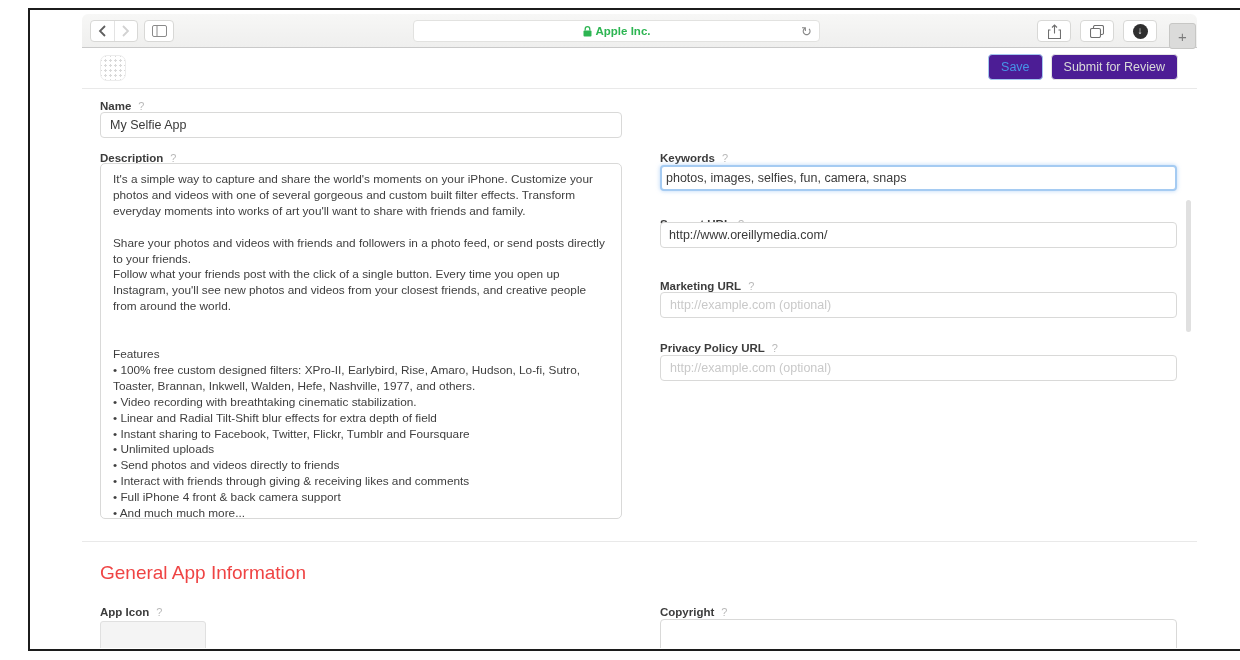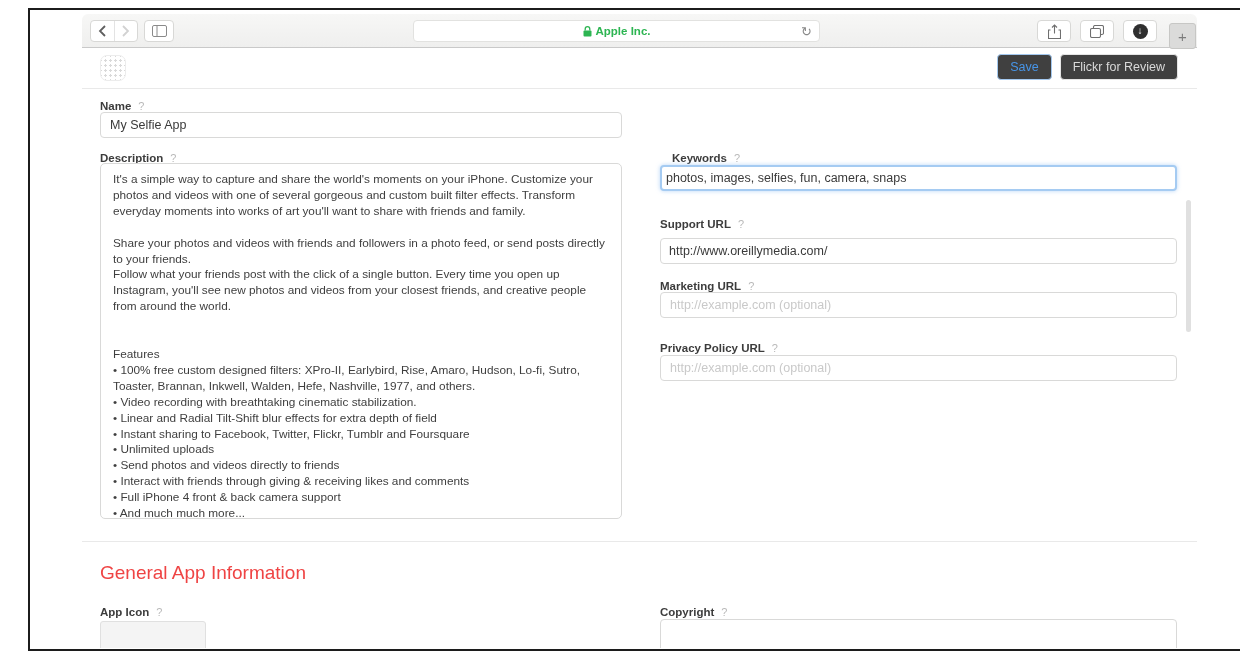--- a/index.html
+++ b/index.html
@@ -36,21 +36,21 @@
   
   .app-header { position:absolute; left:0; top:34px; width:100%; height:41px; border-bottom:1px solid #e9e9e9; }
   .app-icon { position:absolute; left:18px; top:7px; width:26px; height:26px; border-radius:7px;
               border:1px solid #ececec;
               background-image:radial-gradient(#d9d9d9 1px, transparent 1.2px);
               background-size:5px 5px; background-position:2px 2px; }
   .app-title { position:absolute; left:56px; top:10px; font-size:17px; color:#3e3e3e; }
   .app-title b { font-weight:700; color:#333; }
   .app-title .ver { color:#919191; font-weight:300; margin-left:6px; }
   .header-actions { position:absolute; right:19px; top:6px; display:flex; gap:8px; }
-  .btn { font-size:12.5px; padding:5px 12px; border-radius:4px; background:#404040; }
+  .btn { font-size:12.5px; padding:5px 12px; border-radius:4px; background:#4c1d95; }
   .btn-save { color:#4795e8; border:1px solid #a3c8ef; }
   .btn-submit { color:#d9d9d9; border:1px solid #e5e5e5; }
 
   
   .field-label { position:absolute; font-size:11.5px; font-weight:700; color:#3c3c3c; }
   .help { color:#b9b9b9; font-weight:400; font-size:11px; margin-left:7px; }
   .tinput { position:absolute; height:26px; border:1px solid #d9d9d8; border-radius:4px;
             padding:0 9px; font-size:12.5px; color:#3a3a3a; background:#fff; outline:none;
             font-family:"Liberation Sans", sans-serif; }
   .tinput::placeholder { color:#c9c9c9; }
@@ -136,21 +136,21 @@
         </div>
       </div>
 
       <div class="plus-tab">+</div>
     </div>
 
     <div class="app-header">
       <div class="app-icon"></div>
       <div class="header-actions">
         <button class="btn btn-save">Save</button>
-        <button class="btn btn-submit">Flickr for Review</button>
+        <button class="btn btn-submit">Submit for Review</button>
       </div>
     </div>
 
     <div class="field-label" style="left:18px; top:86px;">
       <span>Name</span><span class="help">?</span>
     </div>
     <input class="tinput col-left-x" style="top: 98px;" value="My Selfie App">
 
     <div class="field-label" style="left:18px; top:138px;">
       <span>Description</span><span class="help">?</span>
@@ -165,29 +165,29 @@
 • 100% free custom designed filters: XPro-II, Earlybird, Rise, Amaro, Hudson, Lo-fi, Sutro, Toaster, Brannan, Inkwell, Walden, Hefe, Nashville, 1977, and others.
 • Video recording with breathtaking cinematic stabilization.
 • Linear and Radial Tilt-Shift blur effects for extra depth of field
 • Instant sharing to Facebook, Twitter, Flickr, Tumblr and Foursquare
 • Unlimited uploads
 • Send photos and videos directly to friends
 • Interact with friends through giving &amp; receiving likes and comments
 • Full iPhone 4 front &amp; back camera support
 • And much much more...</textarea>
 
-    <div class="field-label" style="left:590px; top:138px;">
+    <div class="field-label" style="left:578px; top:138px;">
       <span>Keywords</span><span class="help">?</span>
     </div>
     <input class="tinput col-right-x focused" style="top: 151px;" value="photos, images, selfies, fun, camera, snaps">
 
     <div class="field-label" style="left:578px; top:204px;">
       <span>Support URL</span><span class="help">?</span>
     </div>
-    <input class="tinput col-right-x" style="top: 224px; padding-left: 8px;" value="http://www.oreillymedia.com/">
+    <input class="tinput col-right-x" style="top: 208px; padding-left: 8px;" value="http://www.oreillymedia.com/">
 
     <div class="field-label" style="left:578px; top:266px;">
       <span>Marketing URL</span><span class="help">?</span>
     </div>
     <input class="tinput col-right-x" style="top: 278px;" placeholder="http://example.com (optional)">
 
     <div class="field-label" style="left:578px; top:328px;">
       <span>Privacy Policy URL</span><span class="help">?</span>
     </div>
     <input class="tinput col-right-x" style="top: 341px;" placeholder="http://example.com (optional)">

